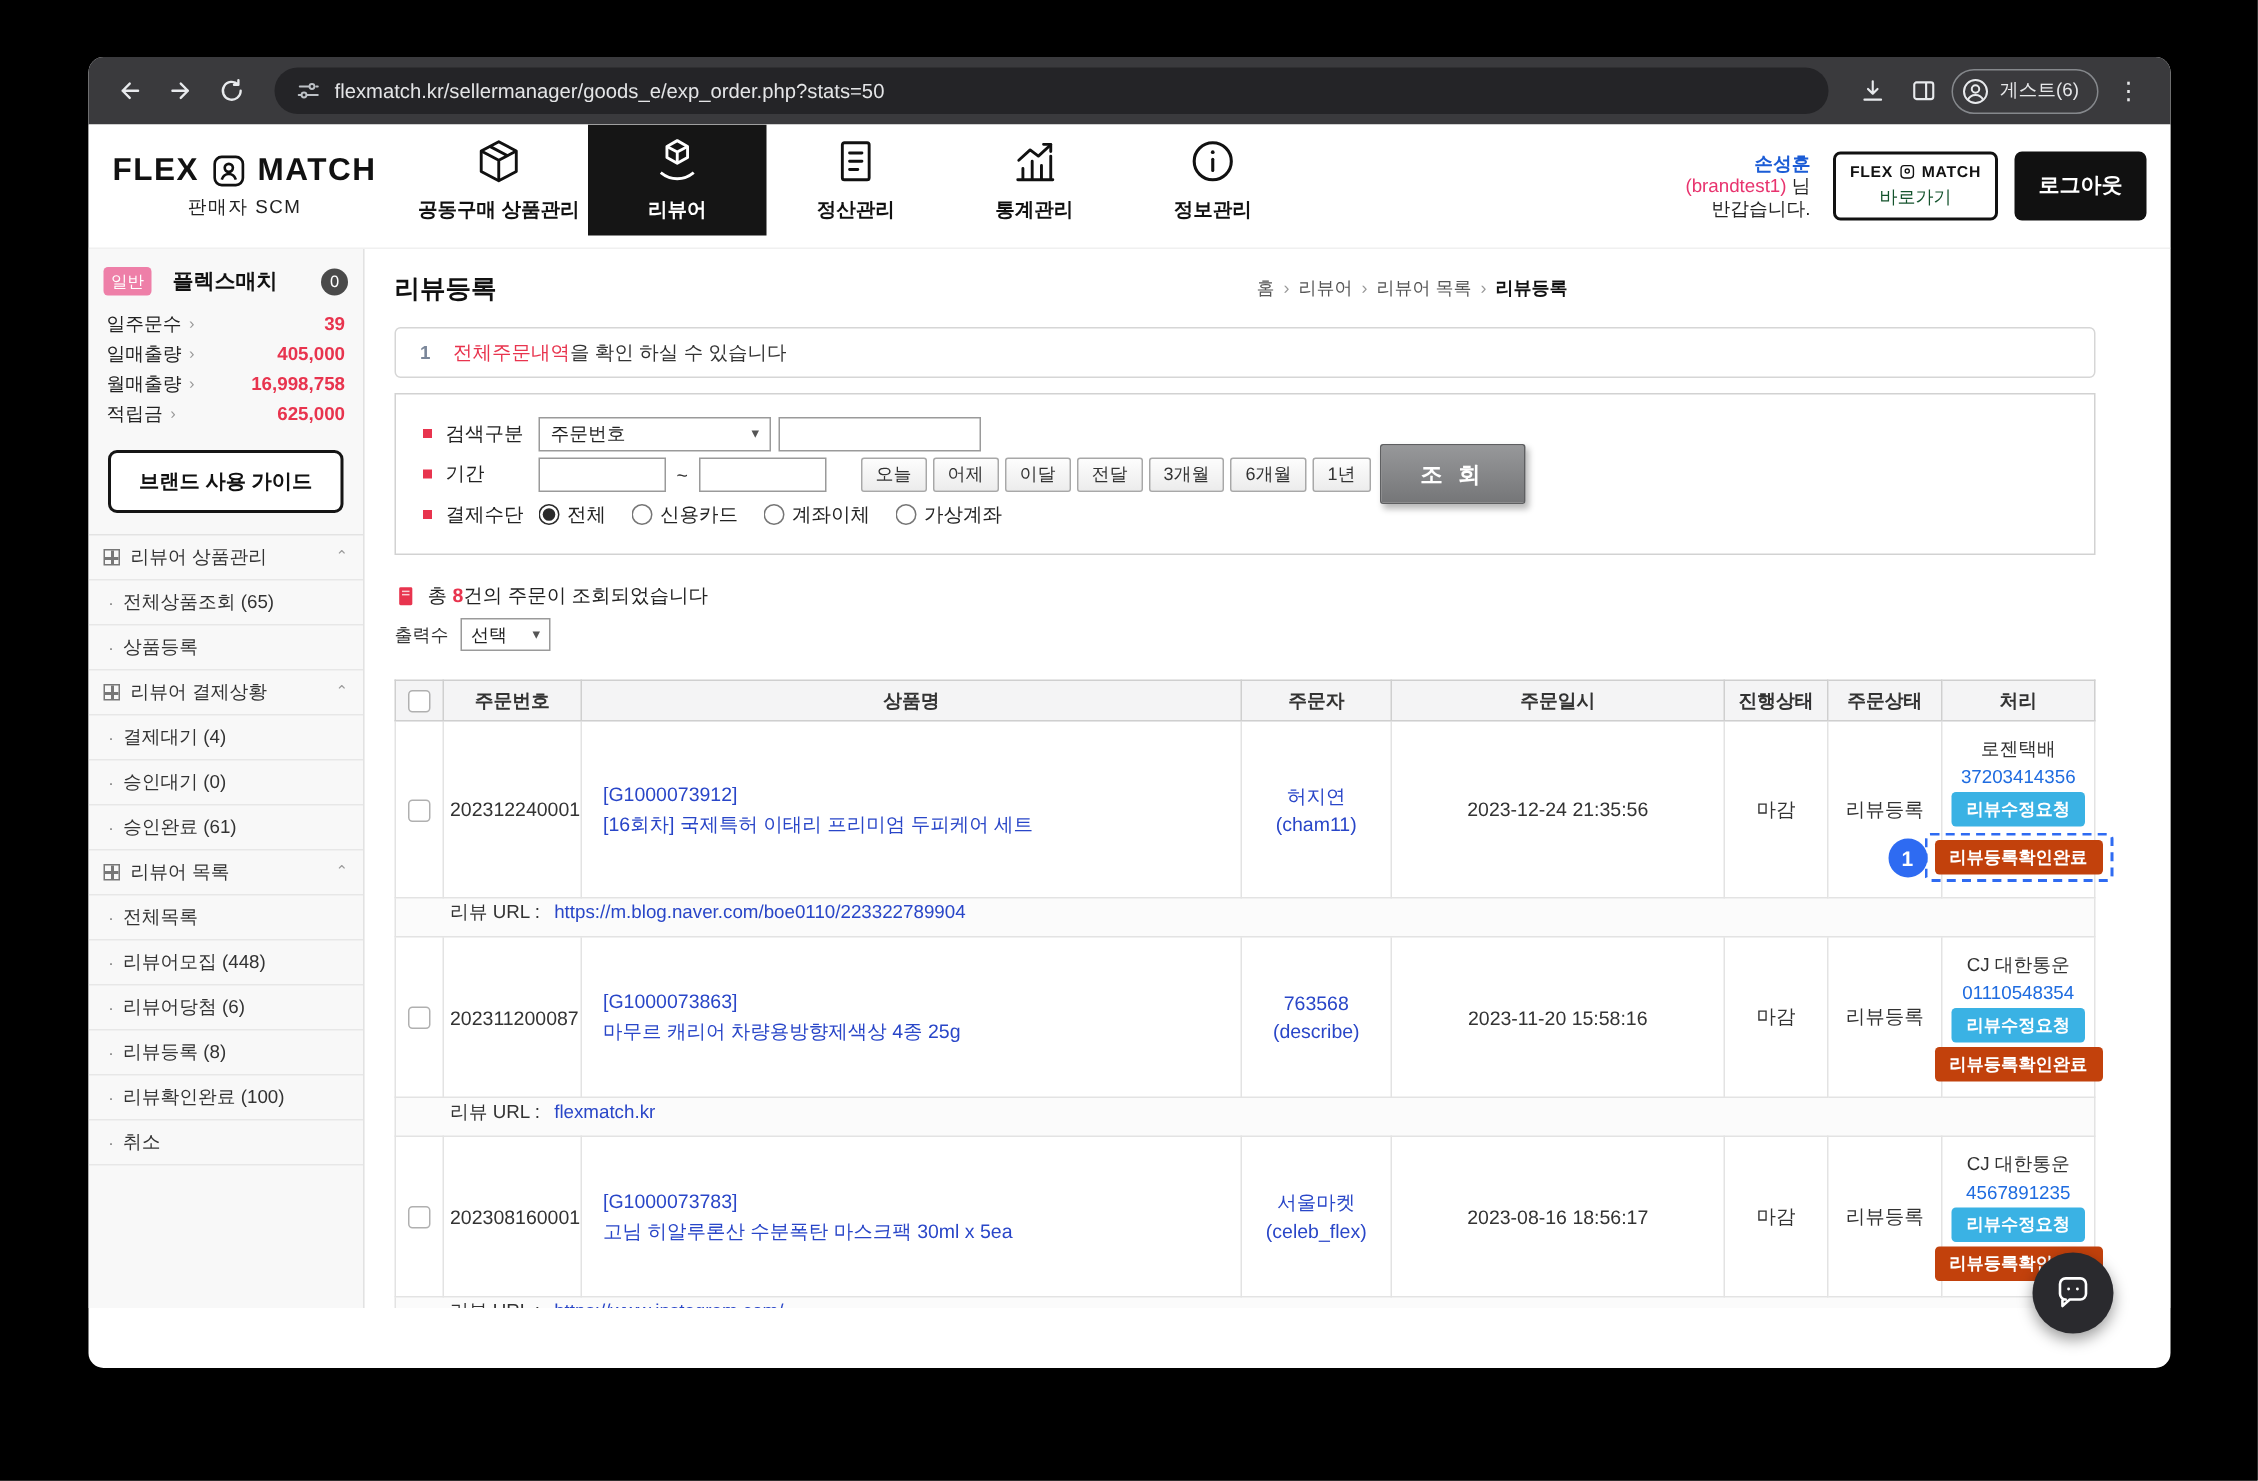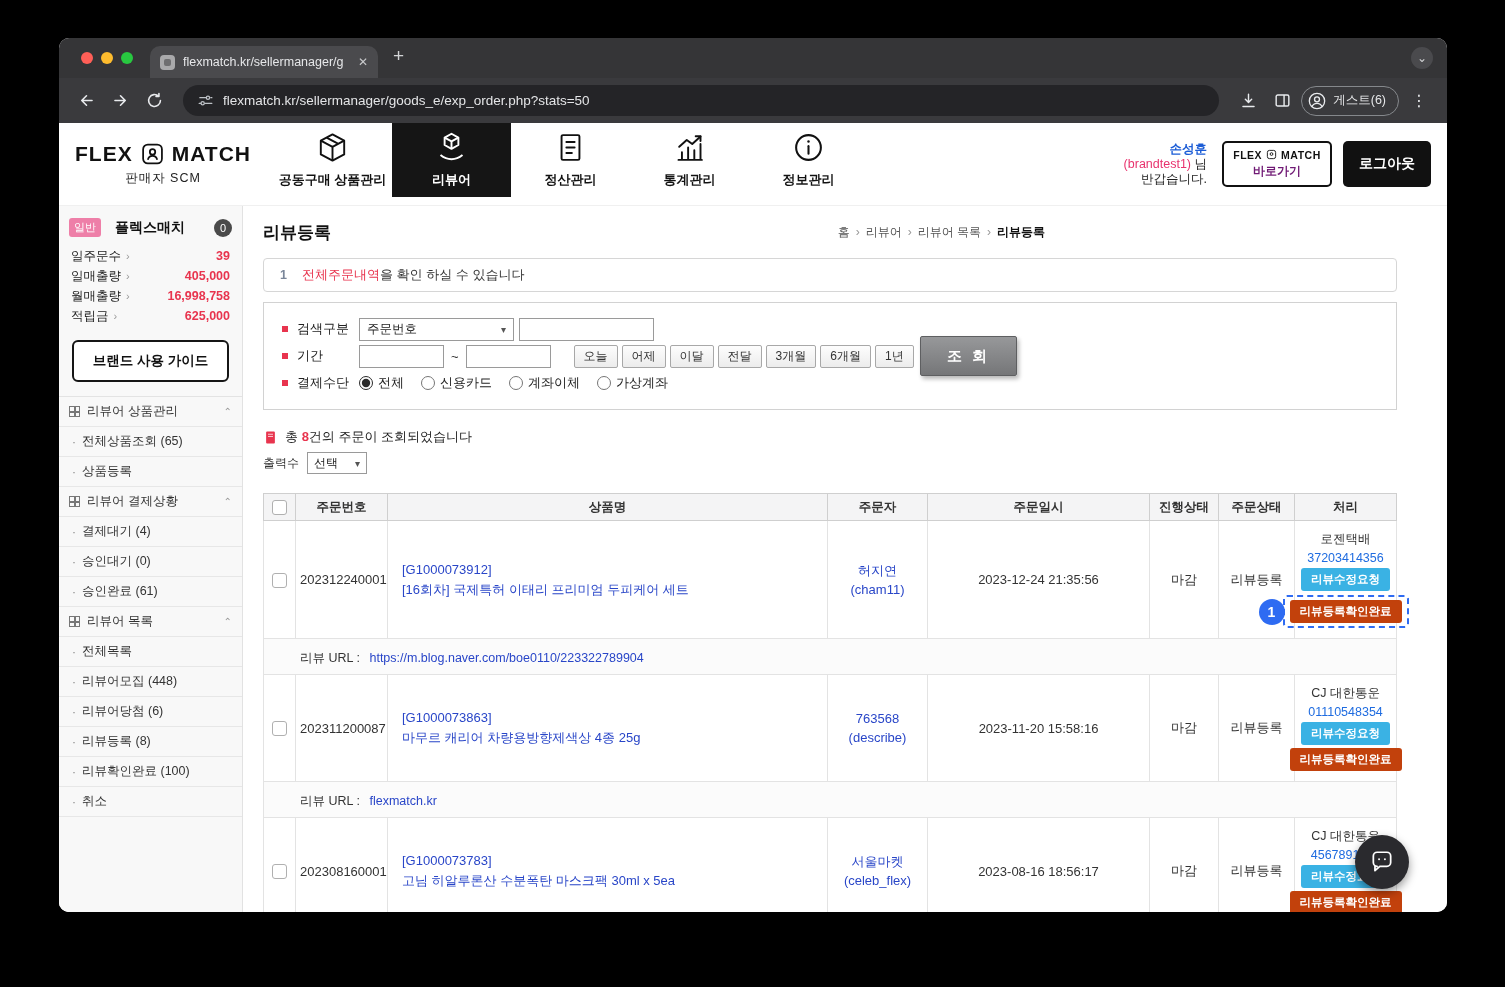--- a/index.html
+++ b/index.html
@@ -46,21 +46,21 @@
   .nav-item.active{background:#151515;color:#fff}
   .hdr-right{margin-left:auto;display:flex;align-items:center;gap:11px}
   .user-block{text-align:right;font-size:12.5px;line-height:15px;margin-right:4px;white-space:nowrap}
   .user-name{color:#1b5cd6;font-weight:bold}
   .user-account{color:#e8336e}
   .user-suffix{color:#222}
   .greeting{color:#222}
   .shortcut-btn{width:110px;height:46px;background:#fff;border:2px solid #111;border-radius:5px;display:flex;flex-direction:column;align-items:center;justify-content:center;gap:2px;cursor:pointer}
   .shortcut-brand{display:flex;align-items:center;gap:4px;font-size:10.5px;font-weight:bold;letter-spacing:.5px;color:#111}
   .shortcut-brand svg{width:11px;height:11px}
-  .shortcut-label{font-size:12px;font-weight:bold;color:#701a75}
+  .shortcut-label{font-size:12px;font-weight:normal;color:#14532d}
   .logout-btn{width:88px;height:46px;background:#111;color:#fff;border:none;border-radius:5px;font-size:14px;font-weight:bold;cursor:pointer}
 
   .app-body{display:flex;height:706px}
 
   
   .sidebar{width:184px;background:#f8f8f8;border-right:1px solid #e2e2e2;flex:none;overflow:hidden}
   .brand-row{display:flex;align-items:center;gap:14px;padding:12px 10px 9px}
   .plan-badge{background:#ee7fa8;color:#fff;font-size:11px;padding:2px 5px;border-radius:3px}
   .brand-name{font-size:14px;font-weight:bold;color:#111}
   .alert-badge{margin-left:auto;width:18px;height:18px;border-radius:50%;background:#4a4a4a;color:#fff;font-size:11px;display:flex;align-items:center;justify-content:center}
@@ -116,55 +116,41 @@
   .output-select{width:60px;height:22px;font-size:12px;padding:0 6px}
 
   table.orders{width:100%;border-collapse:collapse;font-size:13px;table-layout:fixed}
   .orders a{text-decoration:none;cursor:pointer}
   thead th{background:#f4f4f5;border:1px solid #cfcfcf;height:27px;font-size:12.5px;color:#333;font-weight:bold;padding:0}
   tbody td{border:1px solid #e3e3e3;text-align:center;vertical-align:middle;padding:8px 4px;color:#333}
   .cb{display:inline-block;width:15px;height:15px;border:1.5px solid #b0b0b0;border-radius:3px;background:#fff;cursor:pointer;vertical-align:middle}
   td.c-prod{text-align:left;padding-left:14px}
   .prod-code,.prod-name{display:block;color:#2946c8;font-size:13px;line-height:20px}
   .orderer-link{color:#2946c8;display:block;line-height:19px}
-  .url-row td{background:#fbfbfb;text-align:left;padding:11px 0 7px 36px;font-size:12.5px;color:#333}
+  .url-row td{background:#fbfbfb;text-align:left;padding:1px 0 7px 36px;font-size:12.5px;color:#333}
   .url-link{color:#2946c8;margin-left:6px}
   .c-proc{padding:10px 4px}
   .proc-stack{display:flex;flex-direction:column;align-items:center;gap:3px}
   .carrier{font-size:12.5px;color:#333}
   .tracking{font-size:12.5px;color:#1f6ce0}
   .btn-edit,.btn-confirm{color:#fff;border:none;border-radius:3px;font-size:11.5px;font-weight:bold;padding:4px 10px;cursor:pointer;white-space:nowrap}
   .btn-edit{background:#3ab2e4}
   .btn-confirm{background:#c2410c}
   .confirm-callout{position:relative;border:2px dashed #2e6bf2;border-radius:4px;padding:3px 5px;margin-top:1px}
   .callout-badge{position:absolute;left:-13px;top:50%;transform:translate(-50%,-50%);width:26px;height:26px;background:#2e6bf2;color:#fff;border-radius:50%;display:flex;align-items:center;justify-content:center;font-size:14px;font-weight:bold;z-index:2}
 
   .chat-fab{position:absolute;left:1355px;top:835px;width:54px;height:54px;border-radius:50%;background:#2a2a2e;display:flex;align-items:center;justify-content:center;box-shadow:0 4px 10px rgba(0,0,0,.4);cursor:pointer;z-index:10}
   .chat-fab svg{width:26px;height:26px}
 </style>
 </head>
 <body>
 
 <div class="stage">
   <div class="browser">
 
-    <div class="titlebar">
-      <div class="traffic">
-        <span class="light red"></span>
-        <span class="light yellow"></span>
-        <span class="light green"></span>
-      </div>
-      <div class="tab">
-        <span class="favicon"></span>
-        <span class="tab-title">flexmatch.kr/sellermanager/g</span>
-        <span class="tab-close">✕</span>
-      </div>
-      <span class="newtab">+</span>
-      <span class="tabs-chevron">⌄</span>
-    </div>
 
     <div class="navbar">
       <span class="nav-ico-btn">
         <svg viewBox="0 0 24 24" fill="none" stroke="#e8eaed" stroke-width="2" stroke-linecap="round" stroke-linejoin="round">
             <path d="M19 12H6M12 6l-6 6 6 6"></path>
           </svg>
       </span>
       <span class="nav-ico-btn">
         <svg viewBox="0 0 24 24" fill="none" stroke="#e8eaed" stroke-width="2" stroke-linecap="round" stroke-linejoin="round">
             <path d="M5 12h13M12 6l6 6-6 6"></path>

